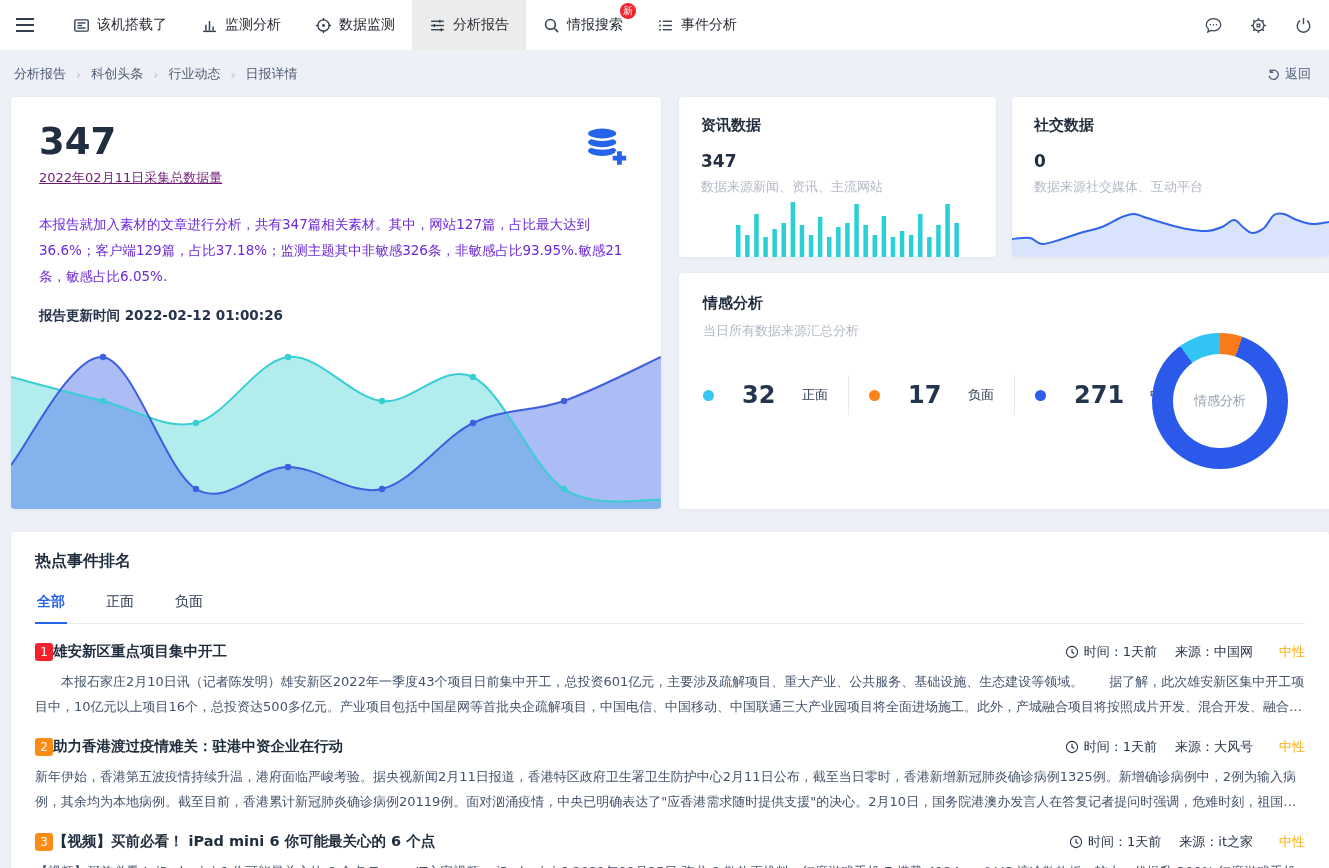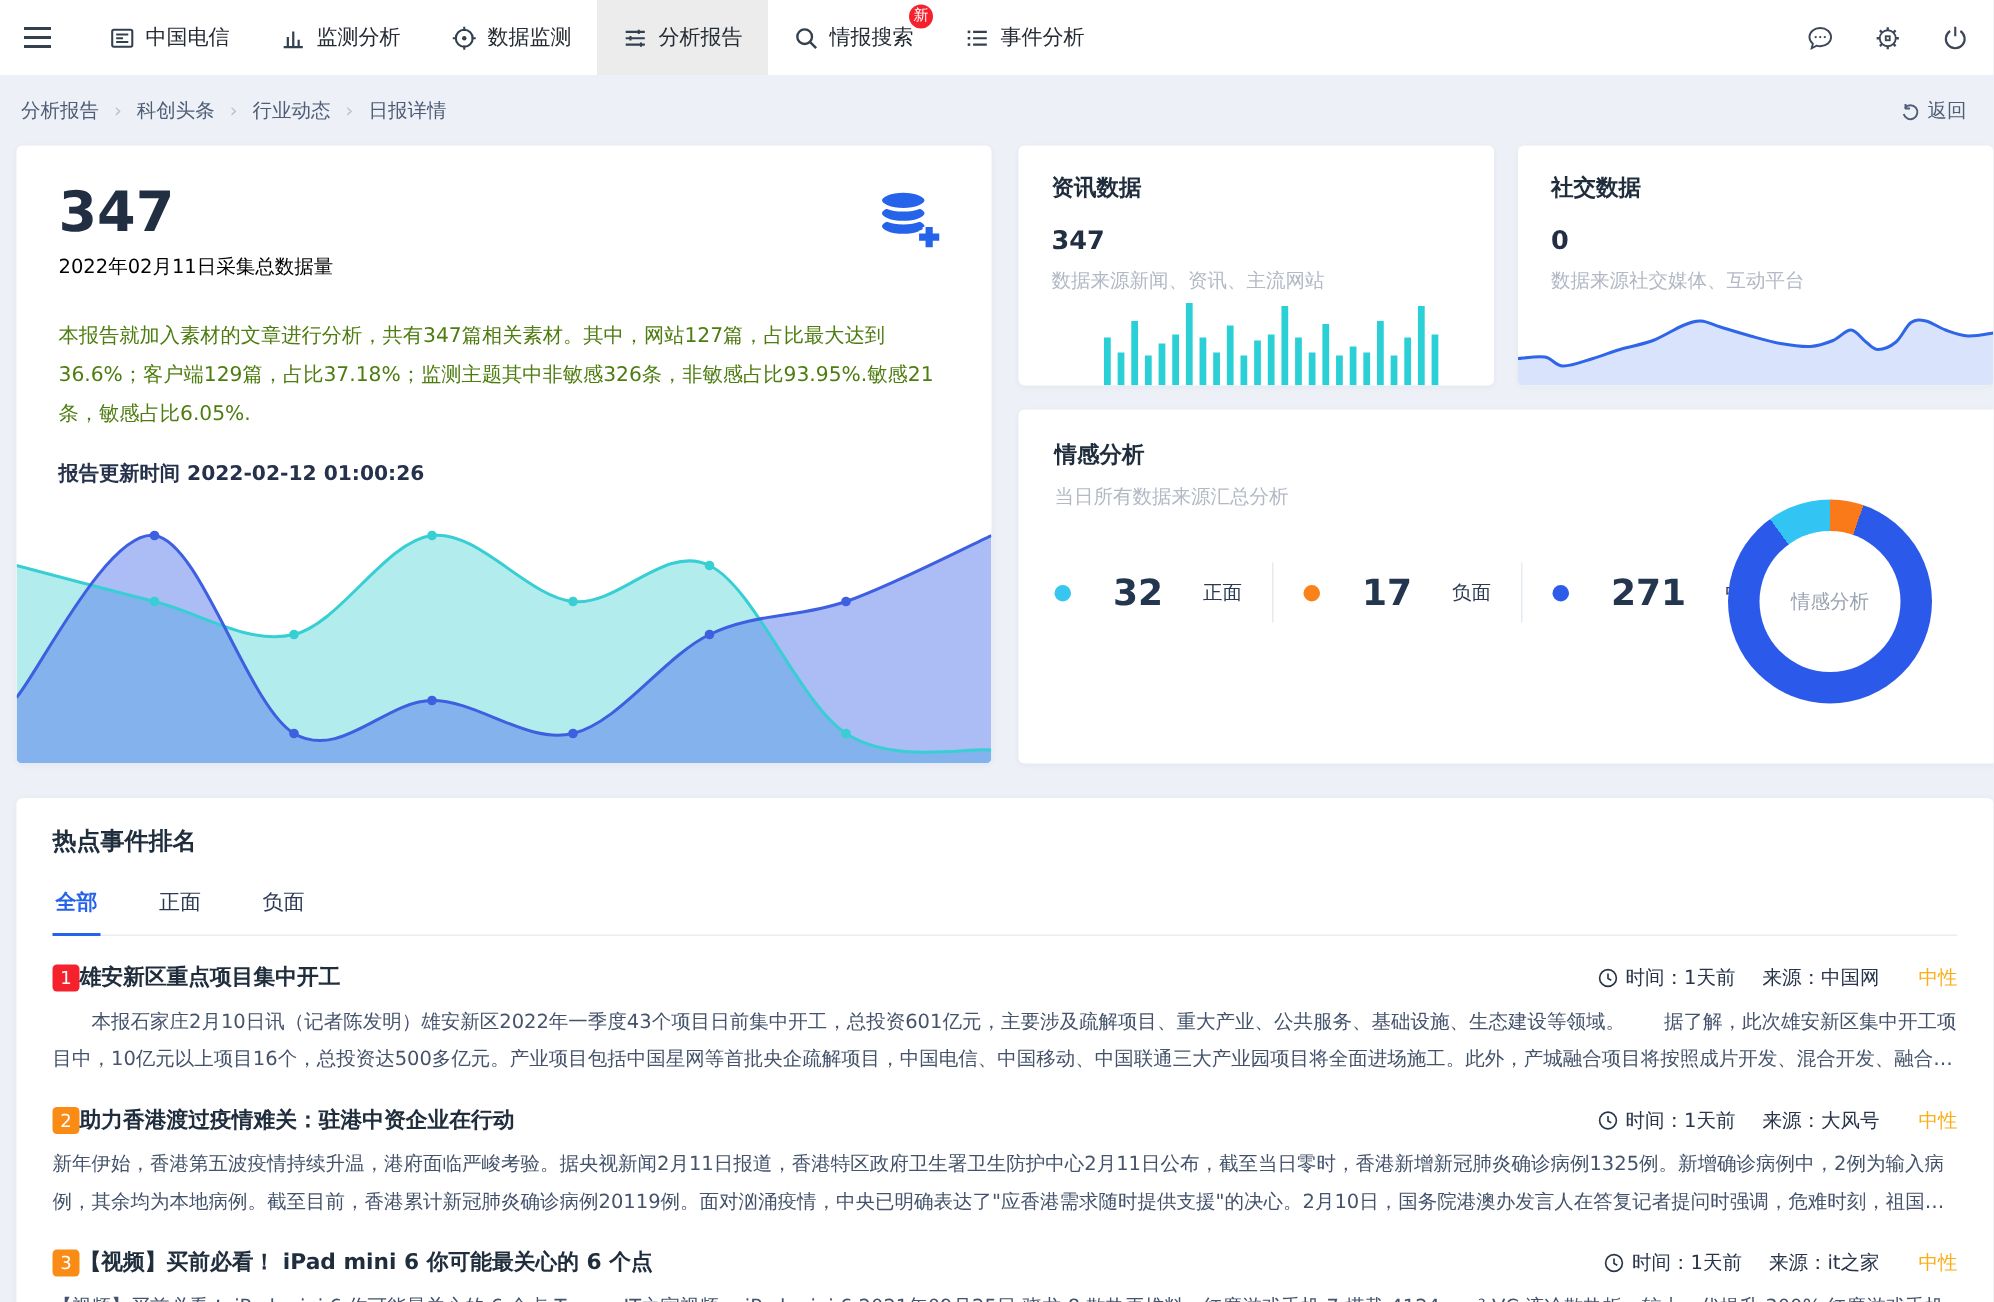--- a/index.html
+++ b/index.html
@@ -25,22 +25,22 @@
   .crumb-sep { margin:0 10px; color:#b9c2d0; font-size:13px; }
   .back-btn { margin-left:auto; display:flex; align-items:center; gap:5px; color:#4e5d75; cursor:pointer; }
 
   
   .content { padding-left:11px; }
   .row1 { display:flex; gap:18px; }
   .card { background:#fff; border-radius:4px; box-shadow:0 1px 4px rgba(31,45,61,0.05); position:relative; overflow:hidden; }
 
   .summary-card { width:650px; height:412px; padding:24px 28px; }
   .big-num { font-size:37px; font-weight:bold; color:#222f43; line-height:1.15; }
-  .summary-sub { margin-top:5px; font-size:13px; color:#000000; }
-  .summary-desc { margin-top:24px; font-size:13.5px; color:#4d7c0f; line-height:26px; width:596px; }
+  .summary-sub { margin-top:5px; font-size:13px; color:#701a75;text-decoration:underline; }
+  .summary-desc { margin-top:24px; font-size:13.5px; color:#6d28d9; line-height:26px; width:596px; }
   .summary-update { margin-top:18px; font-size:13.5px; font-weight:bold; color:#26324b; }
   .db-icon { position:absolute; top:26px; right:30px; }
   .summary-chart { position:absolute; left:0; bottom:0; display:block; }
 
   .col-right { width:650px; display:flex; flex-direction:column; gap:16px; }
   .rowA { display:flex; gap:16px;border-radius:24px; }
   .mini-card { width:317px; height:160px; padding:19px 22px; }
   .mini-title { font-size:15px; font-weight:bold; color:#1f2d3d; }
   .mini-value { margin-top:16px; font-size:17px; font-weight:bold; color:#222f43; }
   .mini-sub { margin-top:7px; font-size:13px; color:#b2b8c4; }
@@ -83,21 +83,21 @@
       <span></span>
     </div>
   <nav class="nav-items">
     <div class="nav-item">
       <svg class="icon16" viewBox="0 0 16 16" fill="none" stroke="#33404f" stroke-width="1.3">
           <rect x="1.7" y="2.7" width="12.6" height="10.6" rx="1"></rect>
           <line x1="4.2" y1="5.6" x2="11.8" y2="5.6"></line>
           <line x1="4.2" y1="8" x2="8.5" y2="8"></line>
           <line x1="4.2" y1="10.4" x2="11.8" y2="10.4"></line>
         </svg>
-      <span>中国电信</span>
+      <span>该机搭载了</span>
     </div>
     <div class="nav-item">
       <svg class="icon16" viewBox="0 0 16 16" fill="none" stroke="#33404f" stroke-width="1.4">
           <path d="M2 13.5h12"></path>
           <line x1="4.6" y1="12.8" x2="4.6" y2="7.2"></line>
           <line x1="8" y1="12.8" x2="8" y2="3.8"></line>
           <line x1="11.4" y1="12.8" x2="11.4" y2="9"></line>
         </svg>
       <span>监测分析</span>
     </div>

